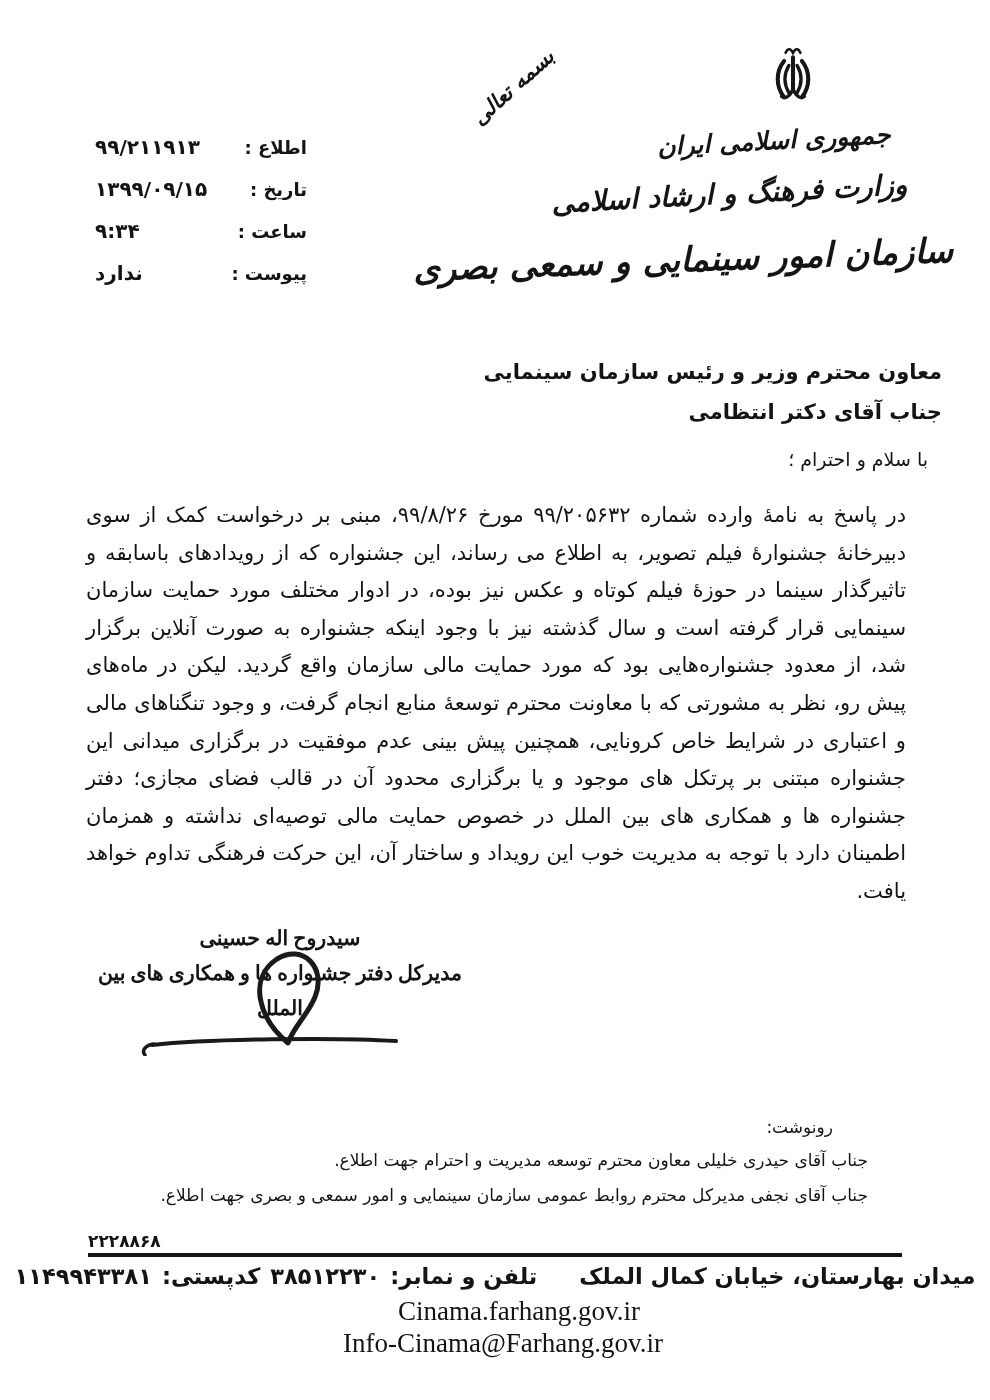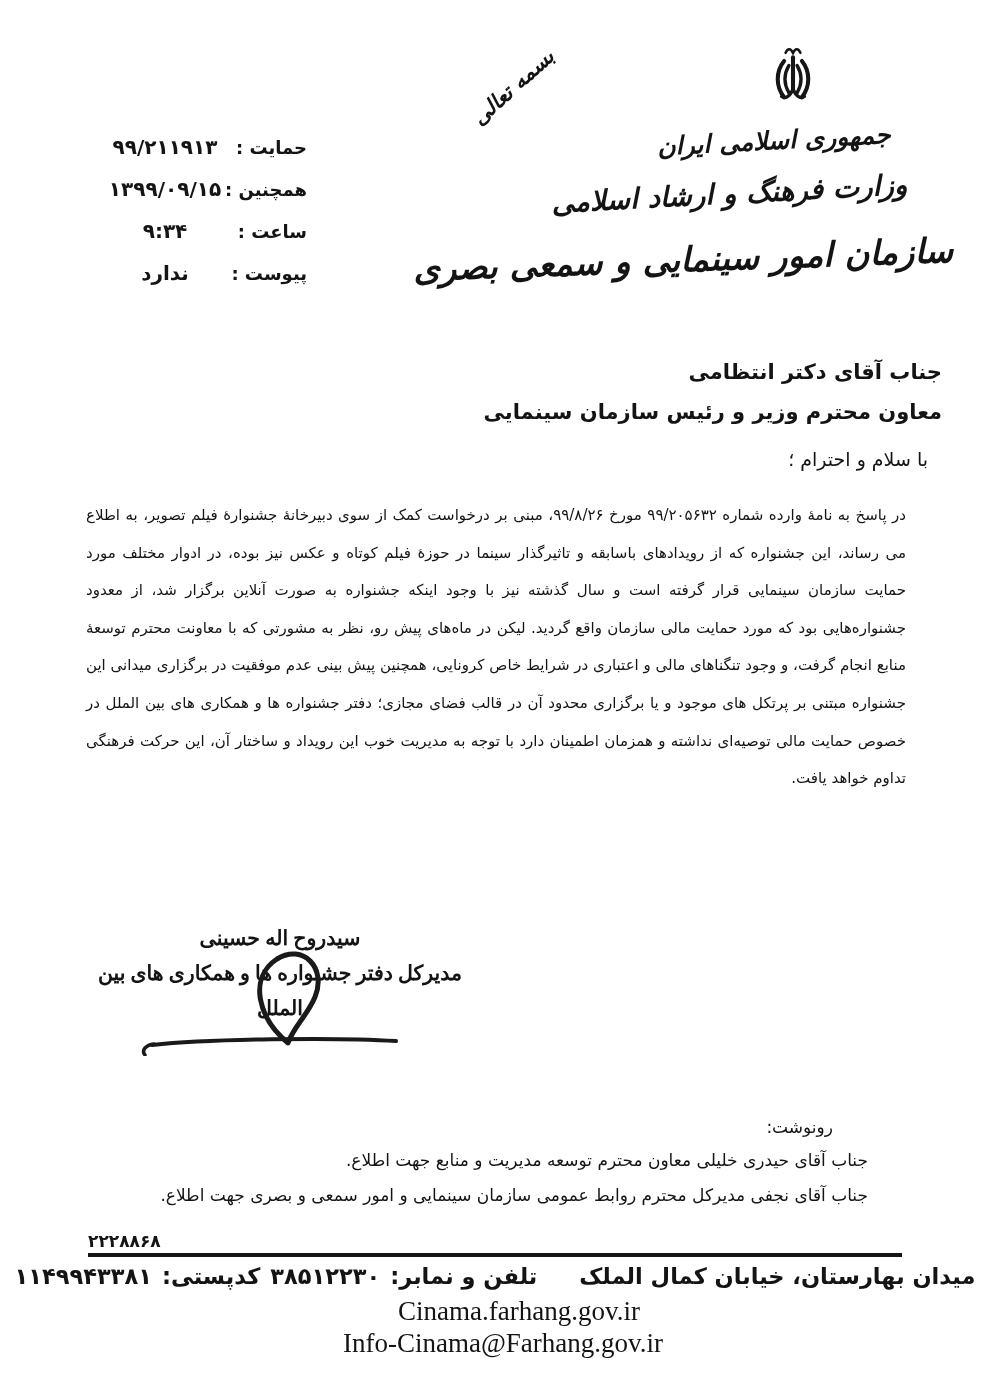--- a/index.html
+++ b/index.html
@@ -27,30 +27,30 @@
     left:448px;top:75px;width:130px;
     transform:rotate(-42deg);
     font-size:21px;font-weight:bold;font-style:italic;
     text-align:center;white-space:nowrap;
   }
 
   
   .meta{left:95px;top:135px;width:212px;}
   .meta-row{display:flex;direction:rtl;align-items:baseline;margin-bottom:17px;line-height:24px;}
   .meta-label{width:72px;font-size:18px;font-weight:bold;white-space:nowrap;text-align:right;}
-  .meta-value{flex:1;font-size:20px;font-weight:bold;text-align:center;white-space:nowrap;}
+  .meta-value{flex:1;font-size:20px;font-weight:bold;text-align:left;white-space:nowrap;}
 
   
   .recipient{top:352px;right:48px;text-align:right;font-weight:bold;font-size:21px;line-height:40px;white-space:nowrap;}
   .salutation{top:448px;right:62px;font-size:19px;white-space:nowrap;}
 
   
   .body-par{
     top:497px;left:86px;right:84px;
-    font-size:15px;line-height:37.6px;
+    font-size:21px;line-height:37.6px;
     text-align:justify;text-align-last:right;
     direction:rtl;
   }
 
   
   .sig-block{top:921px;left:78px;width:404px;text-align:center;font-weight:bold;font-size:20.5px;line-height:35px;font-family:Liberation Serif, serif;}
   .sig-draw{left:138px;top:946px;width:266px;height:110px;}
 
   
   .cc-label{top:1117px;right:157px;font-size:17px;white-space:nowrap;}
@@ -93,61 +93,61 @@
   </div>
 
   <div class="abs fa lh-line lh-1">جمهوری اسلامی ایران</div>
   <div class="abs fa lh-line lh-2">وزارت فرهنگ و ارشاد اسلامی</div>
   <div class="abs fa lh-line lh-3">سازمان امور سینمایی و سمعی بصری</div>
 
   <div class="abs fa bismillah">بسمه تعالی</div>
 
   <div class="abs meta">
     <div class="meta-row">
-      <span class="meta-label fa">حمایت :</span>
+      <span class="meta-label fa">اطلاع :</span>
       <span class="meta-value fa">۹۹/۲۱۱۹۱۳</span>
     </div>
     <div class="meta-row">
-      <span class="meta-label fa">همچنین :</span>
+      <span class="meta-label fa">تاریخ :</span>
       <span class="meta-value fa">۱۳۹۹/۰۹/۱۵</span>
     </div>
     <div class="meta-row">
       <span class="meta-label fa">ساعت :</span>
       <span class="meta-value fa">۹:۳۴</span>
     </div>
     <div class="meta-row">
       <span class="meta-label fa">پیوست :</span>
       <span class="meta-value fa">ندارد</span>
     </div>
   </div>
 
   <div class="abs fa recipient">
+    <div>معاون محترم وزیر و رئیس سازمان سینمایی</div>
     <div>جناب آقای دکتر انتظامی</div>
-    <div>معاون محترم وزیر و رئیس سازمان سینمایی</div>
   </div>
   <div class="abs fa salutation">با سلام  و احترام ؛</div>
 
   <div class="abs fa body-par">در پاسخ به نامهٔ وارده شماره ۹۹/۲۰۵۶۳۲ مورخ ۹۹/۸/۲۶، مبنی بر درخواست کمک از سوی دبیرخانهٔ جشنوارهٔ فیلم تصویر، به اطلاع می رساند، این جشنواره که از رویدادهای باسابقه و تاثیرگذار سینما در حوزهٔ فیلم کوتاه و عکس نیز بوده، در ادوار مختلف مورد حمایت سازمان سینمایی قرار گرفته است و سال گذشته نیز با وجود اینکه جشنواره به صورت آنلاین برگزار شد، از معدود جشنواره‌هایی بود که مورد حمایت مالی سازمان واقع گردید. لیکن در ماه‌های پیش رو، نظر به مشورتی که با معاونت محترم توسعهٔ منابع انجام گرفت، و وجود تنگناهای مالی و اعتباری در شرایط خاص کرونایی، همچنین پیش بینی عدم موفقیت در برگزاری میدانی این جشنواره مبتنی بر پرتکل های موجود و یا برگزاری محدود آن در قالب فضای مجازی؛ دفتر جشنواره ها و همکاری های بین الملل در خصوص حمایت مالی توصیه‌ای نداشته و همزمان اطمینان دارد با توجه به مدیریت خوب این رویداد و ساختار آن، این حرکت فرهنگی تداوم خواهد یافت.</div>
 
   <div class="abs fa sig-block">
     <div>سیدروح اله حسینی</div>
     <div>مدیرکل دفتر جشنواره ها و همکاری های بین الملل</div>
   </div>
   <div class="abs sig-draw">
     <svg viewBox="0 0 266 110" aria-hidden="true">
       <g stroke="#1a1a1a" fill="none" stroke-linecap="round" stroke-linejoin="round">
         <path d="M150 97 C 120 72 110 32 139 13 C 165 -3 189 22 177 51 C 169 70 156 80 150 97 Z" stroke-width="5"></path>
         <path d="M14 99 C 70 93 195 91 258 95" stroke-width="4"></path>
         <path d="M16 98 C 8 99 3 104 7 109" stroke-width="3.5"></path>
       </g>
     </svg>
   </div>
 
   <div class="abs fa cc-label">رونوشت:</div>
-  <div class="abs fa cc-item-1">جناب آقای حیدری خلیلی معاون محترم توسعه مدیریت و منابع جهت اطلاع.</div>
+  <div class="abs fa cc-item-1">جناب آقای حیدری خلیلی معاون محترم توسعه مدیریت و احترام جهت اطلاع.</div>
   <div class="abs fa cc-item-2">جناب آقای نجفی مدیرکل محترم روابط عمومی سازمان سینمایی و امور سمعی و بصری جهت اطلاع.</div>
 
   <div class="abs fa ref-num">۲۲۲۸۸۶۸</div>
   <div class="abs rule"></div>
 
   <div class="abs footer-line">
     <span class="fa">میدان بهارستان، خیابان کمال الملک</span>
     <span class="chunk">
       <span class="fa">تلفن و نمابر:</span>
       <span class="fa">۳۸۵۱۲۲۳۰</span>

